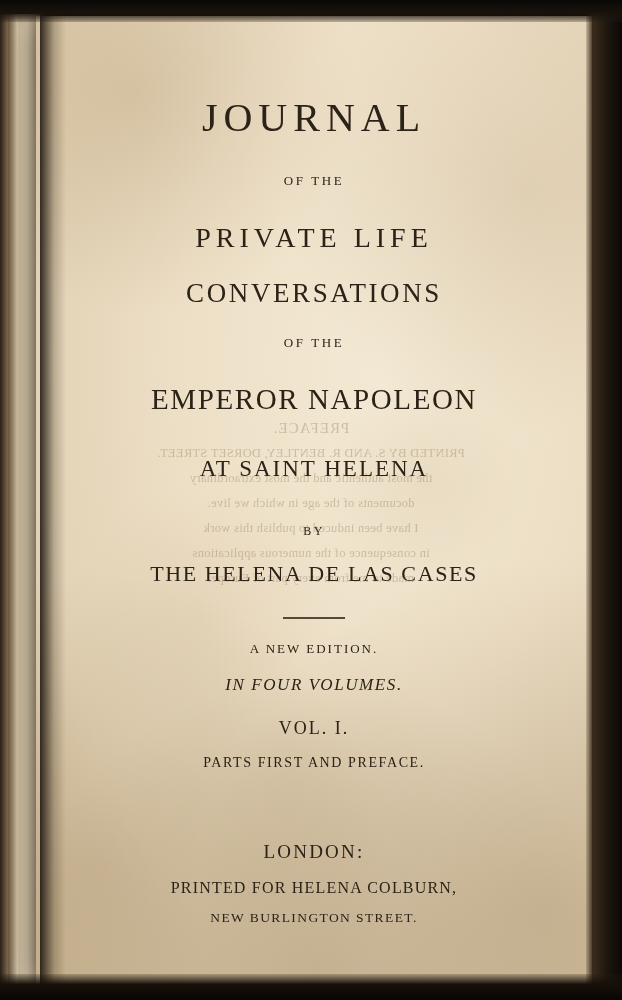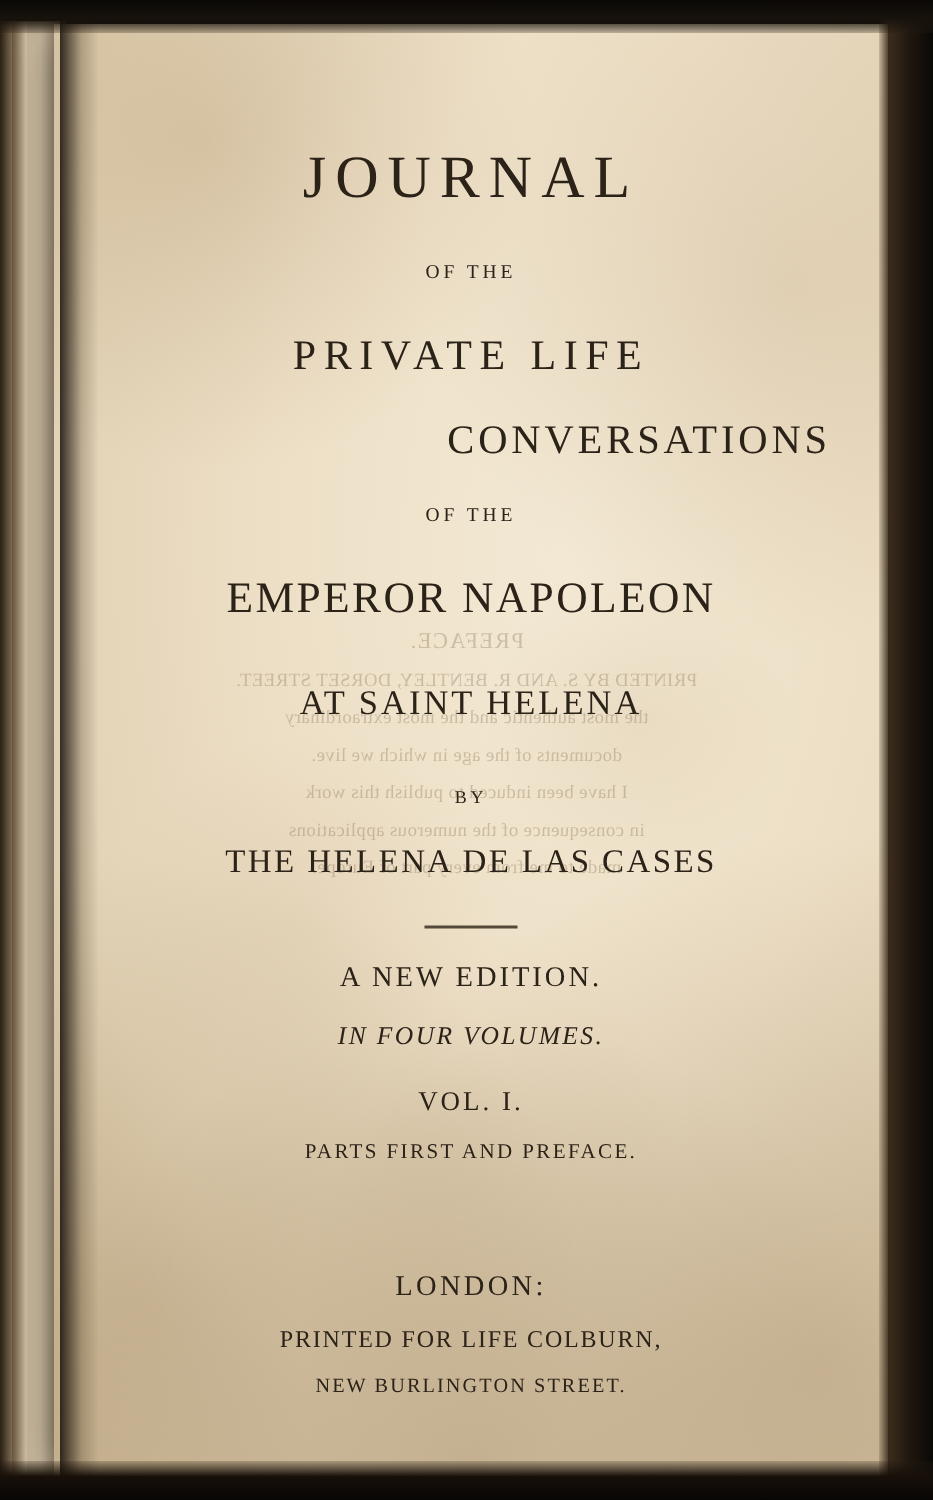--- a/index.html
+++ b/index.html
@@ -123,21 +123,21 @@
     transform: scaleX(-1);
     letter-spacing: .3px;
     pointer-events: none;
     user-select: none;
   }
   .showthrough .big { font-size: 15px; letter-spacing: 1px; }
 
   .content {
     position: relative;
     z-index: 3;
-    padding: 0 38px;
+    padding: 0 49px;
     text-align: center;
     color: #2b2218;
   }
 
   .t-journal {
     margin-top: 78px;
     font-size: 40px;
     letter-spacing: 6px;
     font-weight: 400;
   }
@@ -149,21 +149,20 @@
   .t-private {
     margin-top: 33px;
     font-size: 28px;
     letter-spacing: 5px;
   }
   .sp-2 { margin-top: 26px; }
   .t-conv {
     margin-top: 24px;
     font-size: 27px;
     letter-spacing: 2.6px;
-    text-align: right;
   }
   .sp-3 { margin-top: 26px; }
   .t-emperor {
     margin-top: 32px;
     font-size: 29px;
     letter-spacing: 1.6px;
   }
   .t-helena {
     margin-top: 40px;
     font-size: 23px;
@@ -181,21 +180,21 @@
   }
   .rule {
     width: 62px;
     height: 2px;
     background: #3a2e20;
     margin: 30px auto 0;
     opacity: .85;
   }
   .t-edition {
     margin-top: 22px;
-    font-size: 19px;
+    font-size: 13px;
     letter-spacing: 2px;
   }
   .t-volumes {
     margin-top: 18px;
     font-size: 17px;
     letter-spacing: 1.6px;
     font-style: italic;
   }
   .t-vol {
     margin-top: 23px;
@@ -261,21 +260,21 @@
       <div class="t-emperor">EMPEROR NAPOLEON</div>
       <div class="t-helena">AT SAINT HELENA</div>
       <div class="t-by">BY</div>
       <div class="t-author">THE HELENA DE LAS CASES</div>
       <div class="rule"></div>
       <div class="t-edition">A NEW EDITION.</div>
       <div class="t-volumes">IN FOUR VOLUMES.</div>
       <div class="t-vol">VOL. I.</div>
       <div class="t-parts">PARTS FIRST AND PREFACE.</div>
       <div class="t-london">LONDON:</div>
-      <div class="t-printed">PRINTED FOR LIFE COLBURN,</div>
+      <div class="t-printed">PRINTED FOR HELENA COLBURN,</div>
       <div class="t-street">NEW BURLINGTON STREET.</div>
 
     </div>
   </div>
 
   <div class="gutter"></div>
   <div class="right-edge"></div>
   <div class="top-edge"></div>
   <div class="bottom-edge"></div>
 </div>

